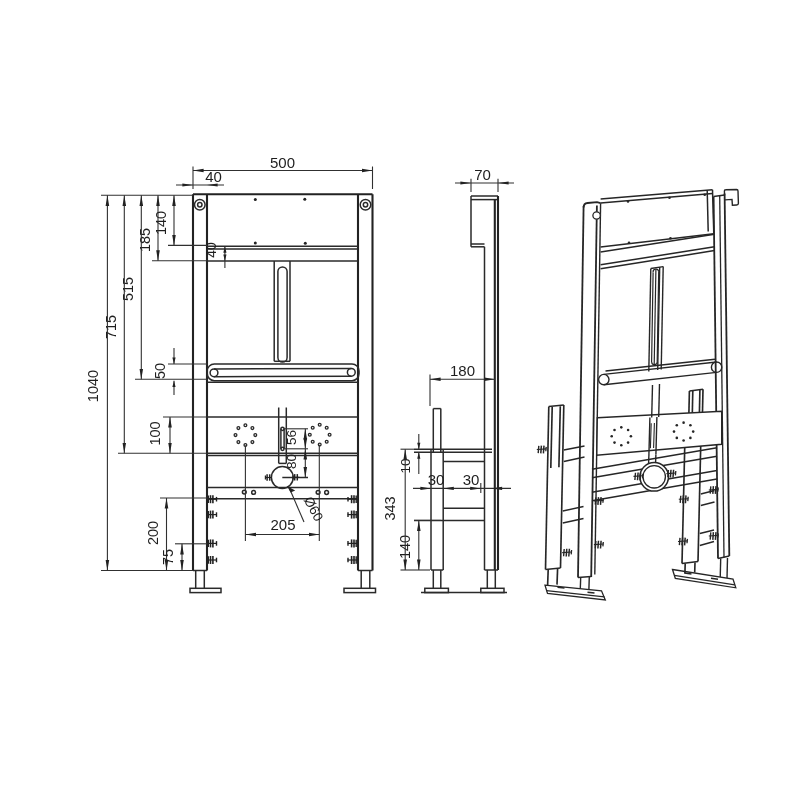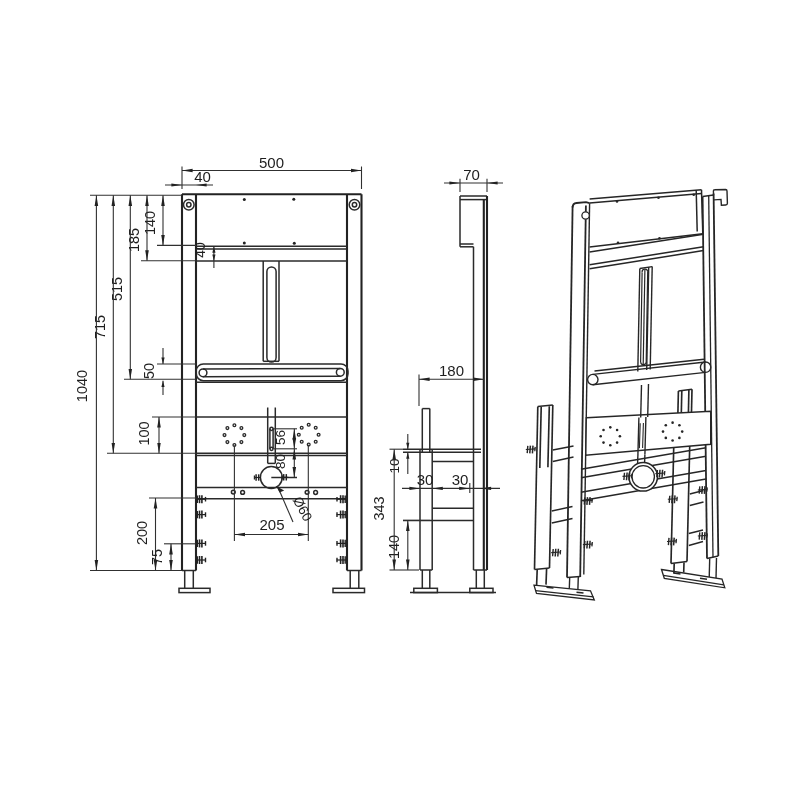--- a/index.html
+++ b/index.html
@@ -1,16 +1,16 @@
 <!DOCTYPE html>
 <html><head>
 <meta charset="utf-8">
 <style>
 html,body{margin:0;padding:0;background:#fff;}
-#wrap{width:664px;height:800px;background:#fff;position:relative;}
+#wrap{width:664px;height:800px;background:#fff;position:relative;padding-left:11px;}
 svg{display:block;}
 text{font-family:"Liberation Sans",sans-serif;fill:#1e1e1e;}
 .s{stroke:#2a2a2a;stroke-width:1.5;fill:none;stroke-linecap:butt;}
 .sh{stroke:#222;stroke-width:2.1;fill:none;}
 .d{stroke:#303030;stroke-width:1.1;fill:none;}
 </style>
 </head>
 <body>
 <div id="wrap">
 <svg width="800" height="800" viewBox="0 0 800 800">

